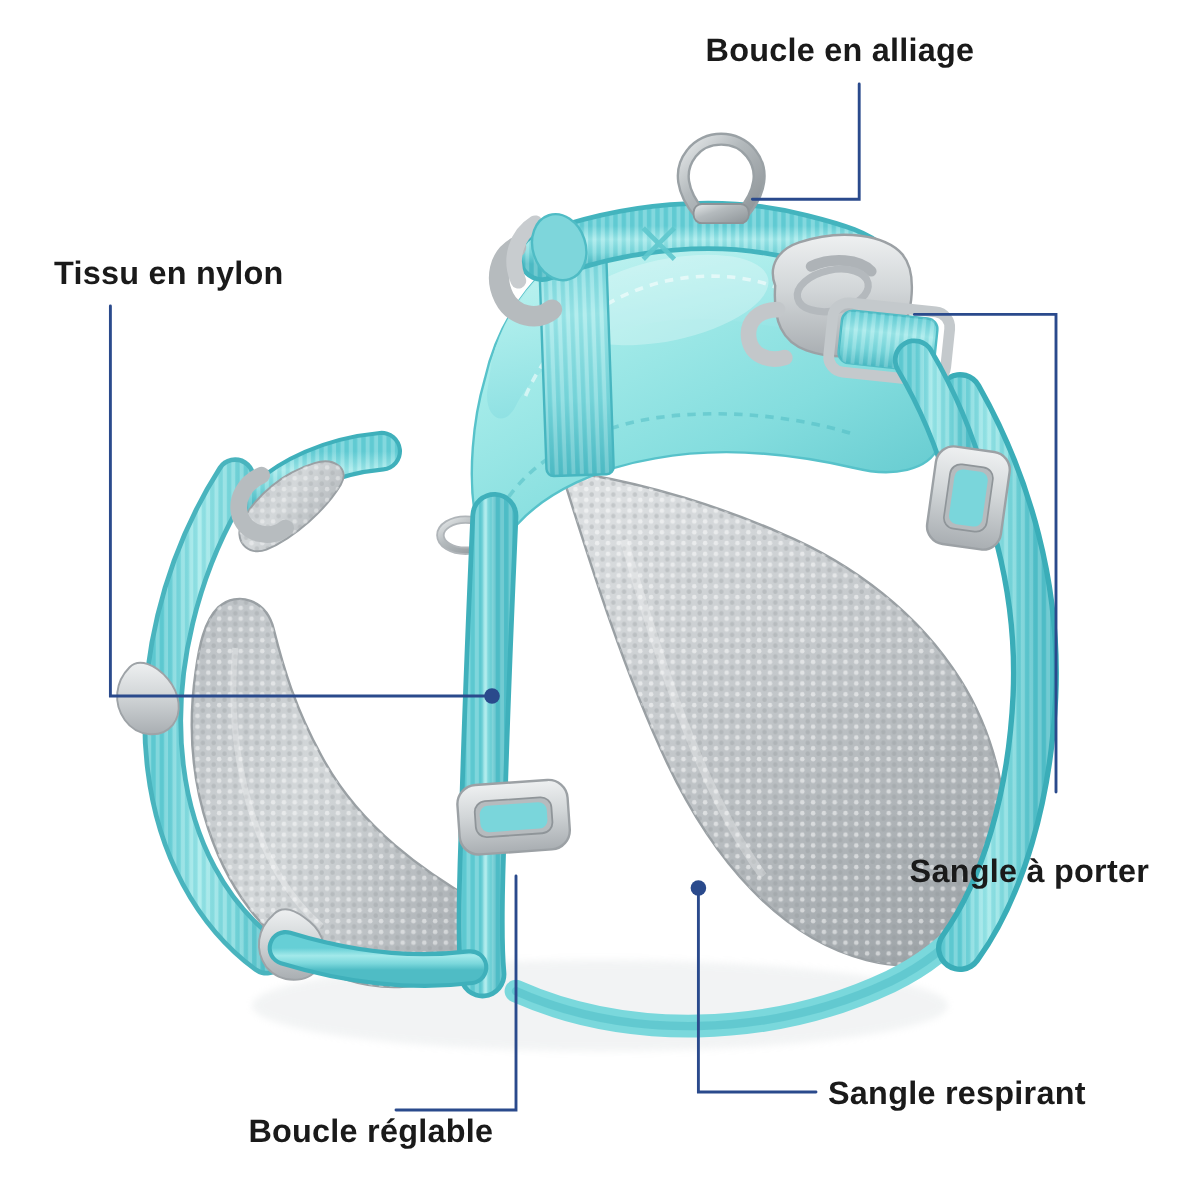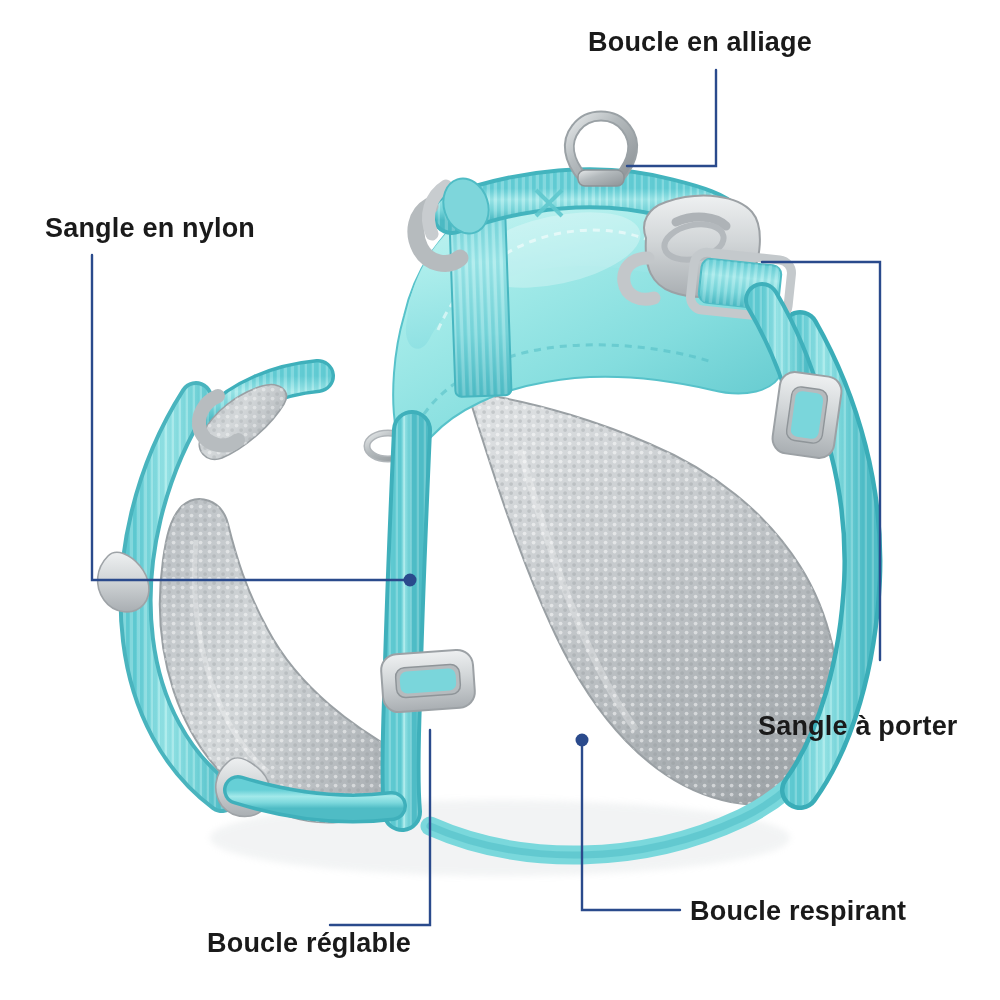--- a/index.html
+++ b/index.html
@@ -293,21 +293,21 @@
       <path d="M330,925 L430,925 L430,730"></path>
     </g>
     <g fill="#2a4a8c">
       <circle cx="410" cy="580" r="6.5"></circle>
       <circle cx="582" cy="740" r="6.5"></circle>
     </g>
   </svg>
 
   <div class="callout-label" id="label-alliage">Boucle en alliage</div>
 
-  <div class="callout-label" id="label-nylon">Sangle en nylon</div>
+  <div class="callout-label" id="label-nylon">Tissu en nylon</div>
 
   <div class="callout-label" id="label-porter">Sangle à porter</div>
 
-  <div class="callout-label" id="label-respirant">Boucle respirant</div>
+  <div class="callout-label" id="label-respirant">Sangle respirant</div>
 
   <div class="callout-label" id="label-reglable">Boucle réglable</div>
 
 </div>
 
 </body></html>

